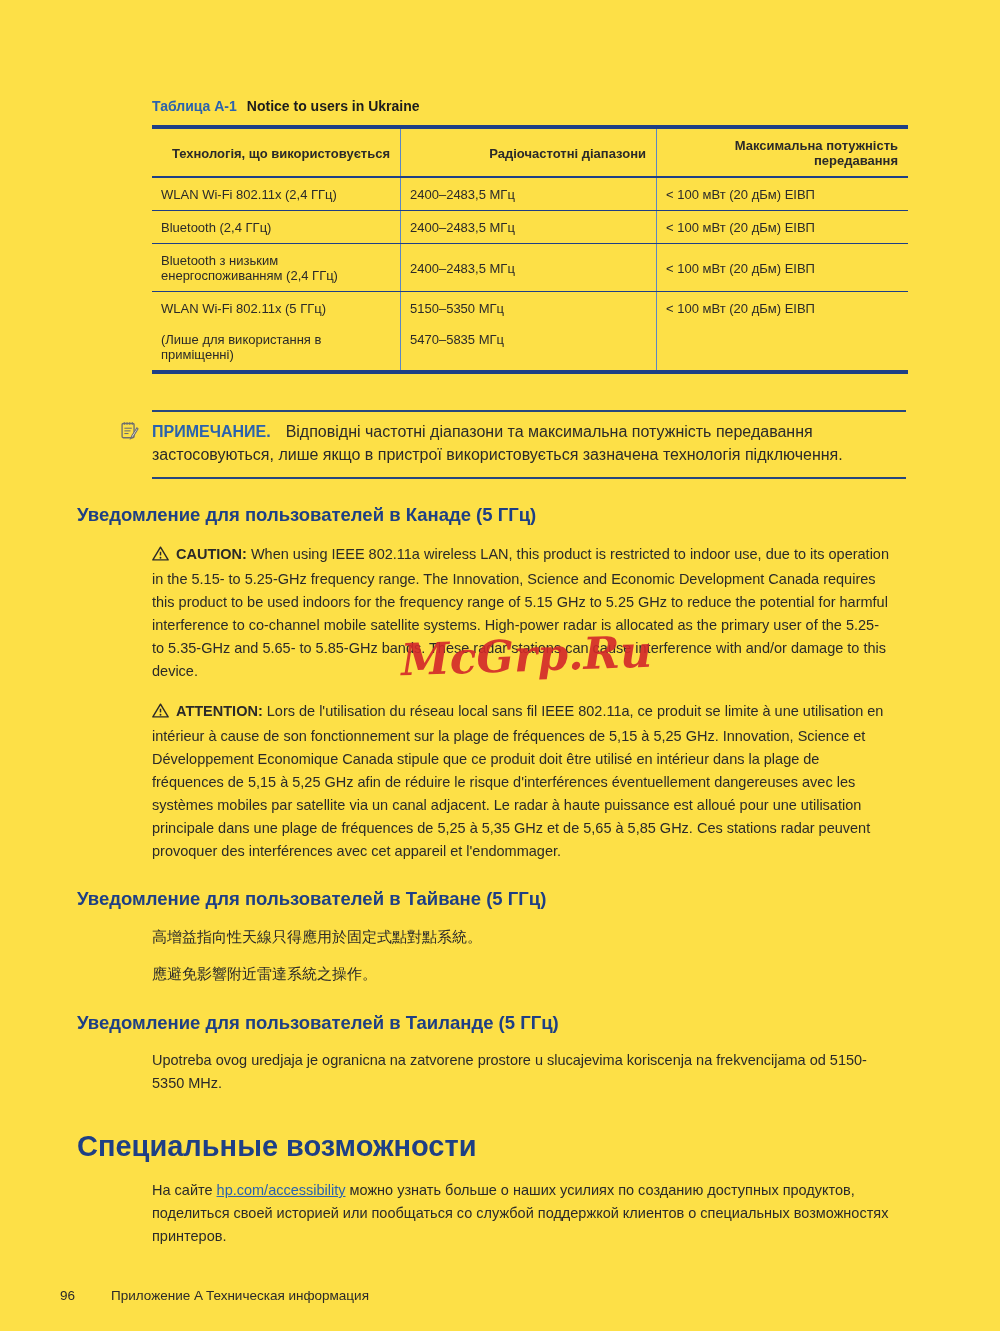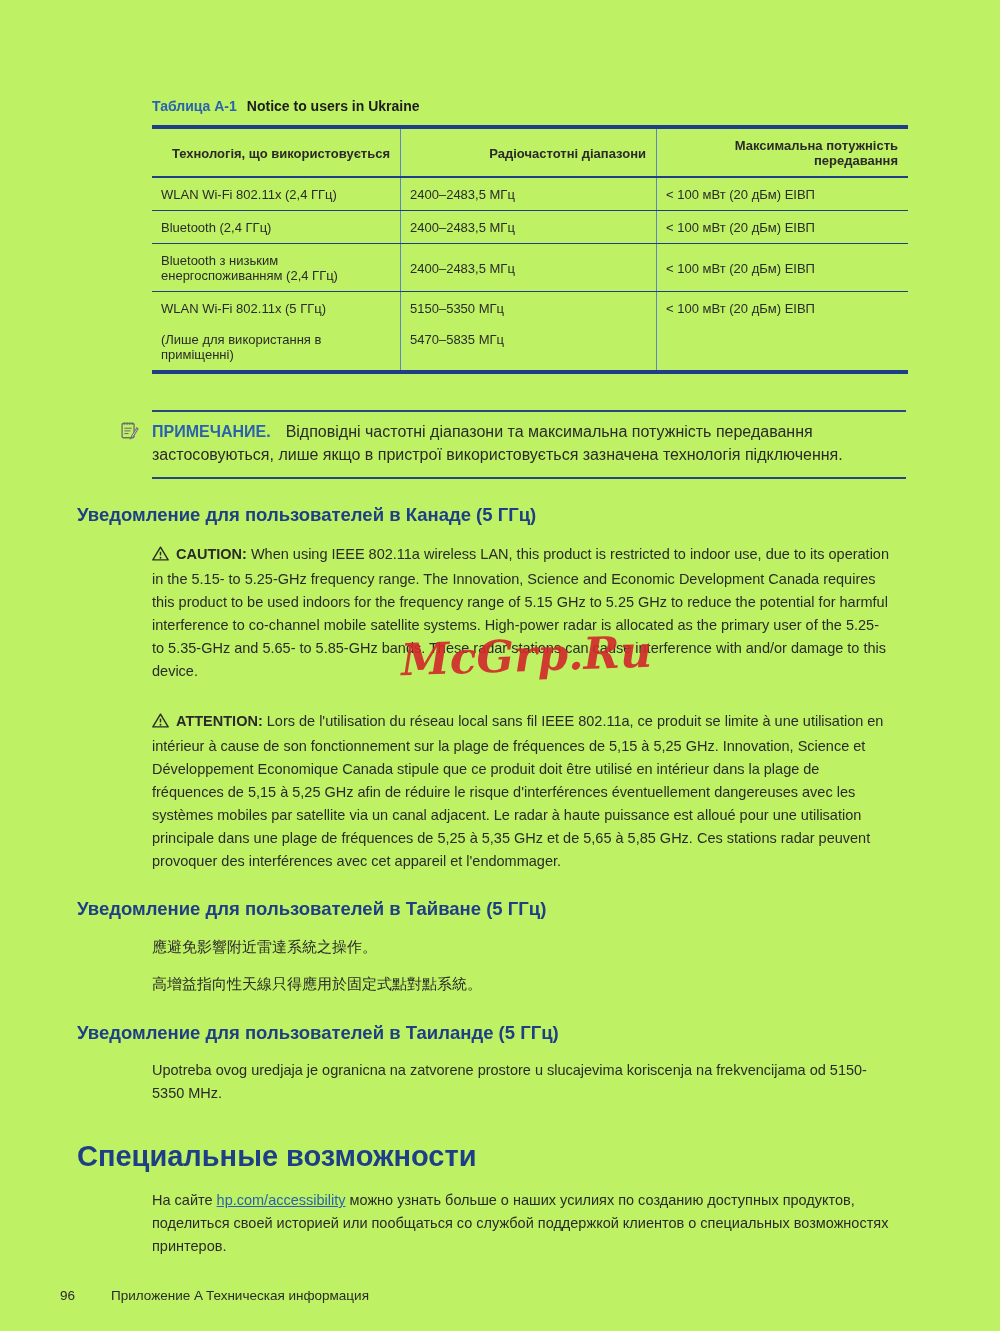--- a/index.html
+++ b/index.html
@@ -1,20 +1,20 @@
 <!DOCTYPE html>
 <html><head>
 <meta charset="utf-8">
 <style>
   html,body{margin:0;padding:0;background:#e8e8e8;}
   .page{
     position:relative;
     width:1000px;height:1331px;
     margin:0 auto;
-    background:#bef264;
+    background:#fde047;
     font-family:"Liberation Sans","DejaVu Sans",sans-serif;
     color:#2b2a29;
     overflow:hidden;
   }
   .content{position:absolute;left:77px;top:0;width:831px;}
 
   
   .table-title{margin:96px 0 9px 75px;font-size:14px;line-height:20px;font-weight:bold;}
   .tbl-label{color:#2a62ae;margin-right:10px;}
   .tbl-name{color:#1c1c1c;}
@@ -147,33 +147,33 @@
     <p class="body">
       <span class="warn-icon">
         <svg width="17" height="15" viewBox="0 0 24 21">
           <path d="M12 1.5 L22.8 19.5 L1.2 19.5 Z" fill="none" stroke="#2b2a29" stroke-width="2" stroke-linejoin="round"></path>
           <line x1="12" y1="8" x2="12" y2="13.2" stroke="#2b2a29" stroke-width="2.1"></line>
           <circle cx="12" cy="16.4" r="1.35" fill="#2b2a29"></circle>
         </svg>
       </span><strong class="wlabel">CAUTION:</strong>&nbsp;<span>When using IEEE 802.11a wireless LAN, this product is restricted to indoor use, due to its operation in the 5.15- to 5.25-GHz frequency range. The Innovation, Science and Economic Development Canada requires this product to be used indoors for the frequency range of 5.15 GHz to 5.25 GHz to reduce the potential for harmful interference to co-channel mobile satellite systems. High-power radar is allocated as the primary user of the 5.25- to 5.35-GHz and 5.65- to 5.85-GHz bands. These radar stations can cause interference with and/or damage to this device.</span>
     </p>
 
-    <p class="body" style="margin-top:27px;">
+    <p class="body" style="margin-top:17px;">
       <span class="warn-icon">
         <svg width="17" height="15" viewBox="0 0 24 21">
           <path d="M12 1.5 L22.8 19.5 L1.2 19.5 Z" fill="none" stroke="#2b2a29" stroke-width="2" stroke-linejoin="round"></path>
           <line x1="12" y1="8" x2="12" y2="13.2" stroke="#2b2a29" stroke-width="2.1"></line>
           <circle cx="12" cy="16.4" r="1.35" fill="#2b2a29"></circle>
         </svg>
       </span><strong class="wlabel">ATTENTION:</strong>&nbsp;<span>Lors de l'utilisation du réseau local sans fil IEEE 802.11a, ce produit se limite à une utilisation en intérieur à cause de son fonctionnement sur la plage de fréquences de 5,15 à 5,25 GHz. Innovation, Science et Développement Economique Canada stipule que ce produit doit être utilisé en intérieur dans la plage de fréquences de 5,15 à 5,25 GHz afin de réduire le risque d'interférences éventuellement dangereuses avec les systèmes mobiles par satellite via un canal adjacent. Le radar à haute puissance est alloué pour une utilisation principale dans une plage de fréquences de 5,25 à 5,35 GHz et de 5,65 à 5,85 GHz. Ces stations radar peuvent provoquer des interférences avec cet appareil et l'endommager.</span>
     </p>
 
     <h2 class="sec">Уведомление для пользователей в Тайване (5 ГГц)</h2>
+    <p class="cjk">高增益指向性天線只得應用於固定式點對點系統。</p>
     <p class="cjk">應避免影響附近雷達系統之操作。</p>
-    <p class="cjk">高增益指向性天線只得應用於固定式點對點系統。</p>
 
     <h2 class="sec" style="margin-top:26px;">Уведомление для пользователей в Таиланде (5 ГГц)</h2>
 
     <p class="body" style="margin-top:14px;">Upotreba ovog uredjaja je ogranicna na zatvorene prostore u slucajevima koriscenja na frekvencijama od 5150-5350 MHz.</p>
 
     <h1 class="big">Специальные возможности</h1>
     <p class="body">
       <span>На сайте </span><a class="doc-link">hp.com/accessibility</a><span> можно узнать больше о наших усилиях по созданию доступных продуктов, поделиться своей историей или пообщаться со службой поддержкой клиентов о специальных возможностях принтеров.</span>
     </p>
 

